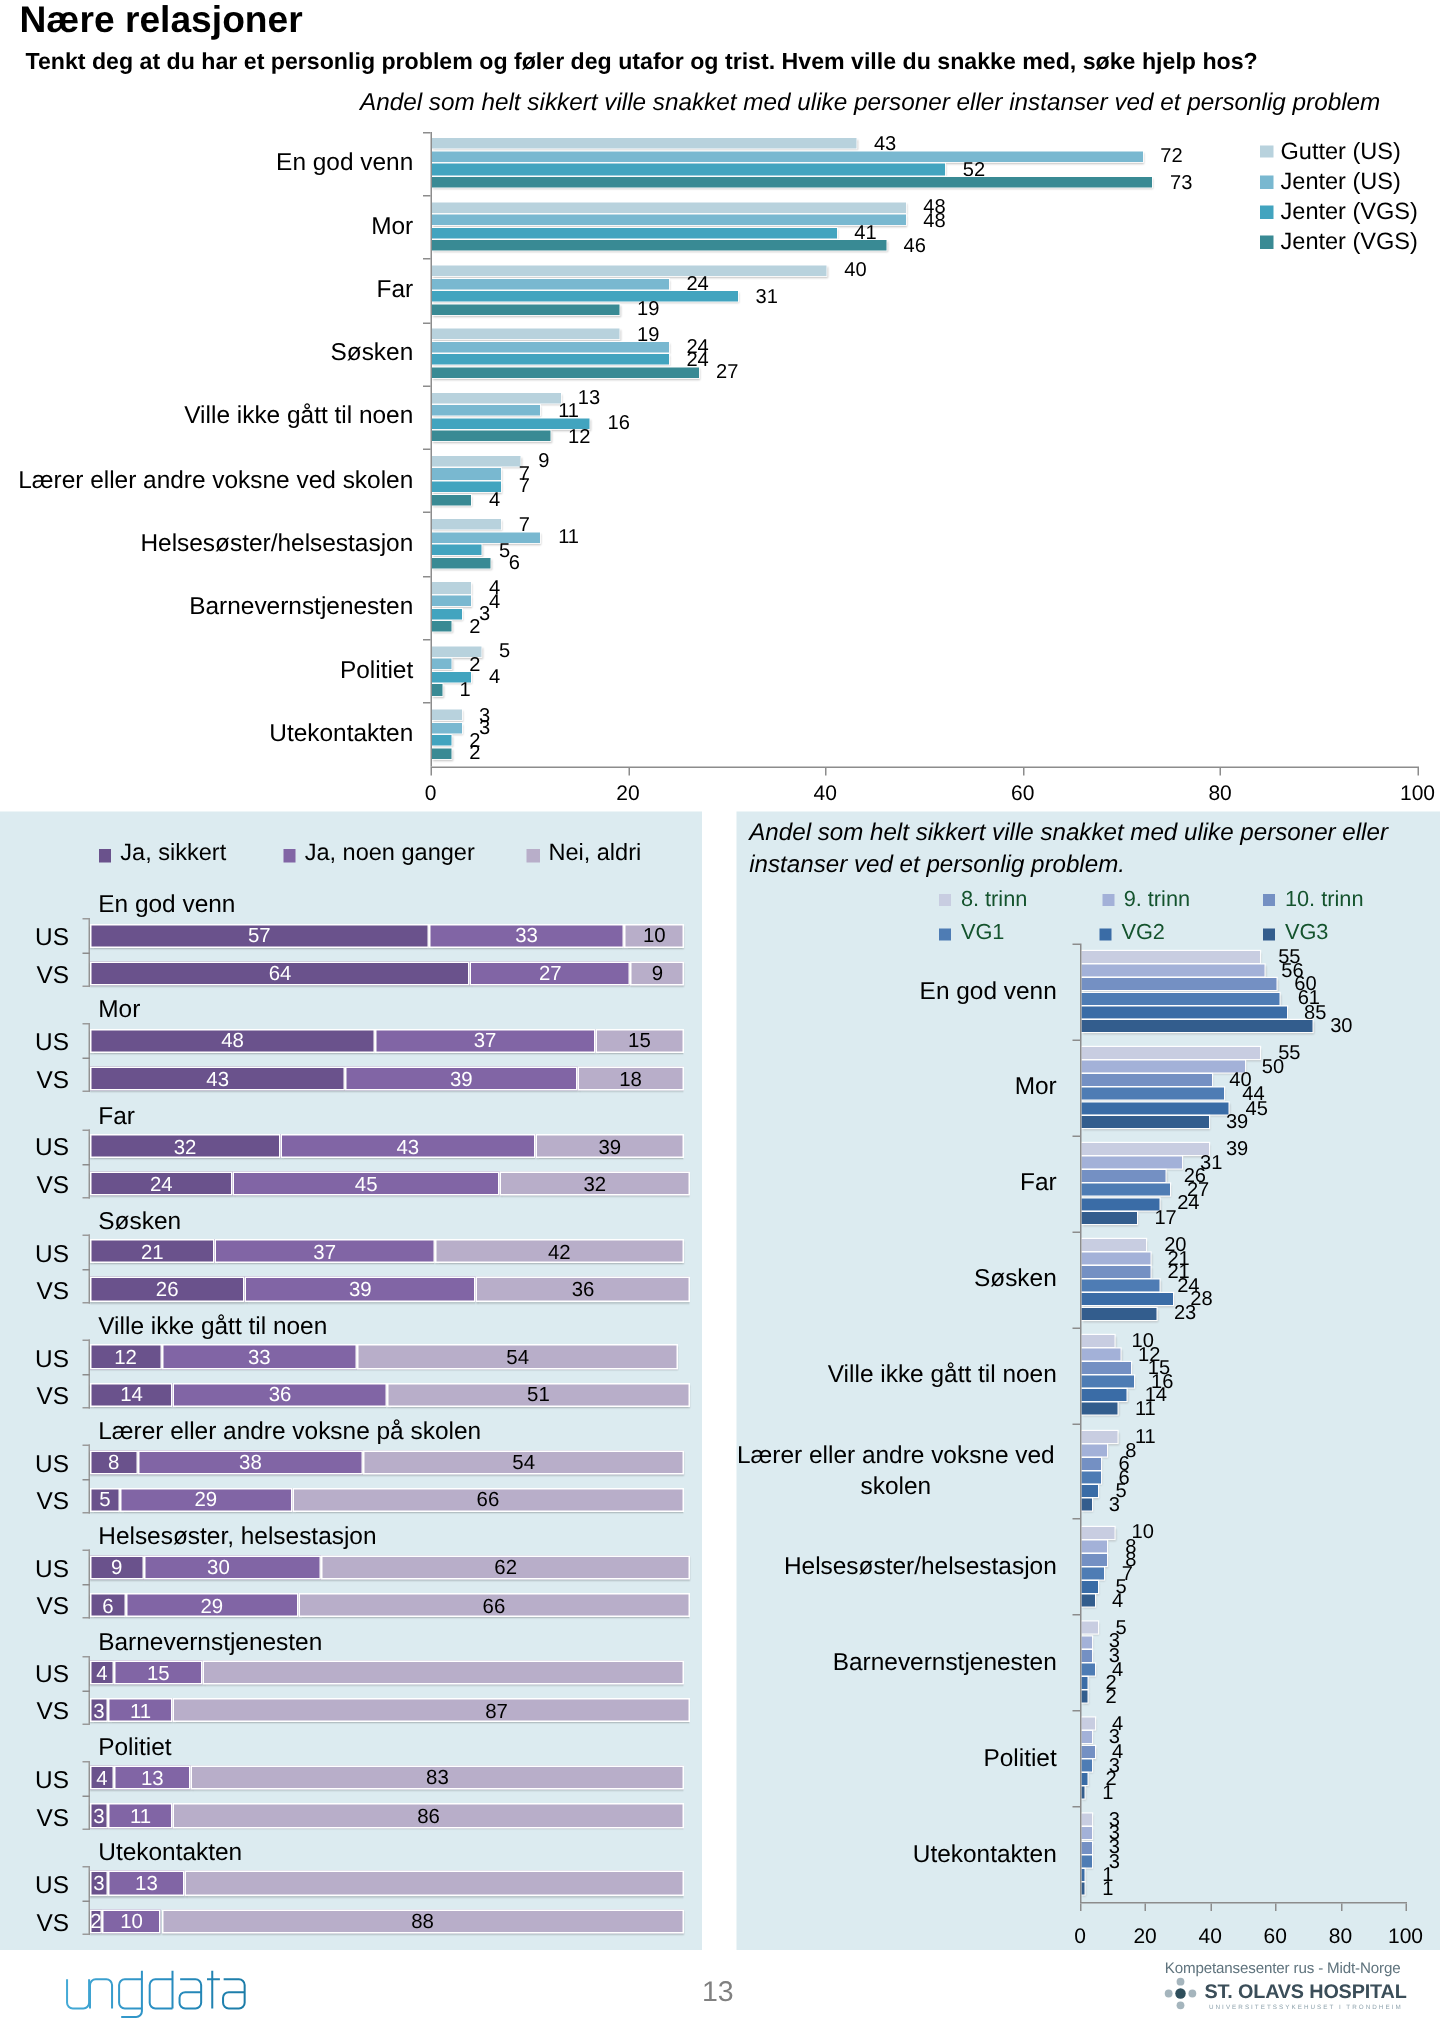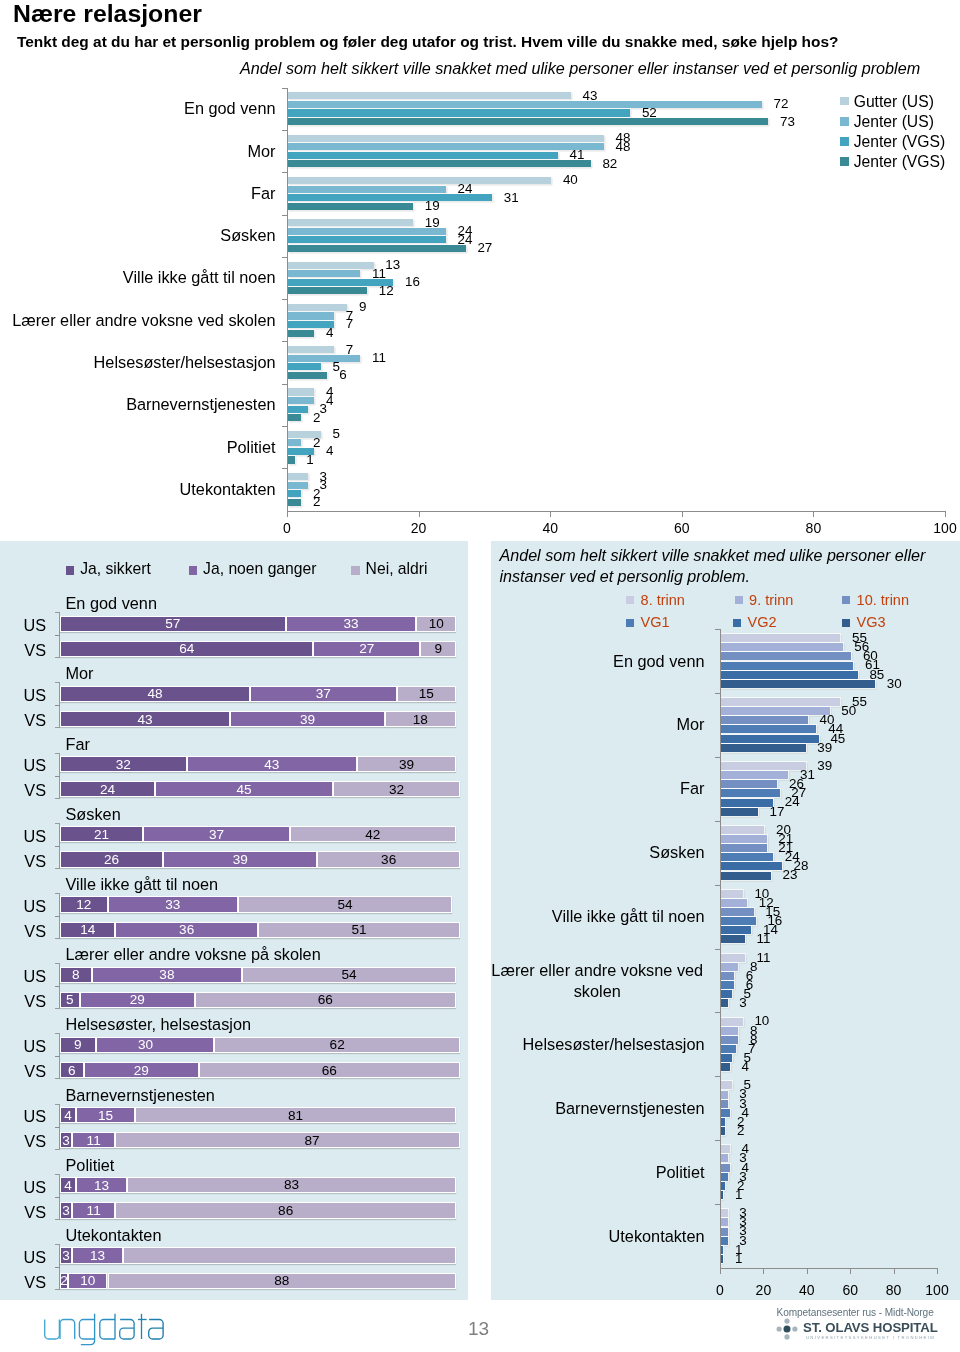--- a/index.html
+++ b/index.html
@@ -28,21 +28,21 @@
   .legtxt2{position:absolute;font-size:15.7px;color:#000;white-space:nowrap;}
   .c2cat{position:absolute;font-size:16.3px;color:#000;white-space:nowrap;}
   .c2rowlab{position:absolute;font-size:16.3px;color:#000;text-align:right;}
   .c2brk{position:absolute;border:1px solid #9a9a9a;border-left:none;box-sizing:border-box;}
   .c2seg{position:absolute;box-sizing:border-box;border:1px solid #fff;box-shadow:0 1px 1px rgba(0,0,0,.18);}
   .c2val{position:absolute;font-size:13.6px;color:#fff;text-align:center;display:flex;align-items:center;justify-content:center;}
   .c2valdark{position:absolute;font-size:13.6px;color:#000;text-align:center;display:flex;align-items:center;justify-content:center;}
   
   #chart3title{position:absolute;left:499.5px;top:545px;width:432px;font-size:16.1px;font-style:italic;color:#000;line-height:20.5px;}
   .legbox3{position:absolute;width:8.4px;height:8.4px;}
-  .legtxt3{position:absolute;font-size:14.5px;color:#c2410c;white-space:nowrap;}
+  .legtxt3{position:absolute;font-size:14.5px;color:#14532d;white-space:nowrap;}
   .c3cat{position:absolute;font-size:16.3px;color:#000;text-align:right;line-height:21px;}
   .c3cat.multi{position:absolute;font-size:16.3px;color:#000;text-align:center;line-height:21px;}
   .c3bar{position:absolute;box-shadow:0 0 0 0.8px rgba(255,255,255,.95), 0.8px 1.2px 1.3px rgba(120,120,120,.45);}
   .c3lab{position:absolute;font-size:13.4px;line-height:16px;color:#000;white-space:nowrap;}
   #pagenum{left:468px;top:1318px;font-size:19px;color:#808080;}
   #ungdata-logo{position:absolute;left:44px;top:1312px;}
   #stolavs-logo{position:absolute;left:775px;top:1303px;width:170px;height:42px;}
   #stolavs-mark{position:absolute;left:1px;top:15px;}
   #stolavs-top{position:absolute;left:1.5px;top:4px;font-size:10.1px;color:#5f737d;letter-spacing:-0.1px;white-space:nowrap;}
   #stolavs-main{position:absolute;left:28px;top:17px;font-size:13.2px;font-weight:bold;color:#3b4e59;letter-spacing:-0.1px;white-space:nowrap;}
@@ -76,21 +76,21 @@
 <div class="c1lab" style="left:780.0px;top:113.5px;">73</div>
 <div class="tickh" style="left:282.0px;top:129.9px;"></div>
 <div class="c1cat" style="left:0px;width:275.5px;top:141.5px;">Mor</div>
 <div class="c1bar" style="left:288.0px;top:134.6px;width:315.84px;height:7.2px;background:#b8d2dd;"></div>
 <div class="c1lab" style="left:615.5px;top:130.1px;">48</div>
 <div class="c1bar" style="left:288.0px;top:143.2px;width:315.84px;height:7.2px;background:#79b8d0;"></div>
 <div class="c1lab" style="left:615.5px;top:138.7px;">48</div>
 <div class="c1bar" style="left:288.0px;top:151.7px;width:269.78px;height:7.2px;background:#42a4bf;"></div>
 <div class="c1lab" style="left:569.5px;top:147.2px;">41</div>
 <div class="c1bar" style="left:288.0px;top:160.3px;width:302.68px;height:7.2px;background:#398a94;"></div>
-<div class="c1lab" style="left:602.4px;top:155.8px;">82</div>
+<div class="c1lab" style="left:602.4px;top:155.8px;">46</div>
 <div class="tickh" style="left:282.0px;top:172.2px;"></div>
 <div class="c1cat" style="left:0px;width:275.5px;top:183.8px;">Far</div>
 <div class="c1bar" style="left:288.0px;top:176.9px;width:263.20px;height:7.2px;background:#b8d2dd;"></div>
 <div class="c1lab" style="left:562.9px;top:172.4px;">40</div>
 <div class="c1bar" style="left:288.0px;top:185.5px;width:157.92px;height:7.2px;background:#79b8d0;"></div>
 <div class="c1lab" style="left:457.6px;top:181.0px;">24</div>
 <div class="c1bar" style="left:288.0px;top:194.0px;width:203.98px;height:7.2px;background:#42a4bf;"></div>
 <div class="c1lab" style="left:503.7px;top:189.5px;">31</div>
 <div class="c1bar" style="left:288.0px;top:202.6px;width:125.02px;height:7.2px;background:#398a94;"></div>
 <div class="c1lab" style="left:424.7px;top:198.1px;">19</div>
@@ -309,28 +309,27 @@
 <div class="c2valdark" style="left:198.6px;top:1061.9px;width:261.36px;height:16.3px;">66</div>
 <div class="c2cat" style="left:65.5px;top:1085.5px;">Barnevernstjenesten</div>
 <div class="c2brk" style="left:54.5px;top:1103.5px;width:5.5px;height:46.0px;"></div>
 <div class="tickh" style="left:54.5px;top:1126.5px;width:5.5px;"></div>
 <div class="c2rowlab" style="left:10px;width:36px;top:1107.3px;">US</div>
 <div class="c2seg" style="left:60.0px;top:1107.0px;width:15.84px;height:16.3px;background:#6a528c;"></div>
 <div class="c2val" style="left:60.0px;top:1107.0px;width:15.84px;height:16.3px;">4</div>
 <div class="c2seg" style="left:75.8px;top:1107.0px;width:59.40px;height:16.3px;background:#8165a5;"></div>
 <div class="c2val" style="left:75.8px;top:1107.0px;width:59.40px;height:16.3px;">15</div>
 <div class="c2seg" style="left:135.2px;top:1107.0px;width:320.76px;height:16.3px;background:#b8aec9;"></div>
-<div class="c2valdark" style="left:135.2px;top:1107.0px;width:320.76px;height:16.3px;">81</div>
 <div class="c2rowlab" style="left:10px;width:36px;top:1132.4px;">VS</div>
 <div class="c2seg" style="left:60.0px;top:1132.1px;width:11.88px;height:16.3px;background:#6a528c;"></div>
 <div class="c2val" style="left:60.0px;top:1132.1px;width:11.88px;height:16.3px;">3</div>
 <div class="c2seg" style="left:71.9px;top:1132.1px;width:43.56px;height:16.3px;background:#8165a5;"></div>
 <div class="c2val" style="left:71.9px;top:1132.1px;width:43.56px;height:16.3px;">11</div>
 <div class="c2seg" style="left:115.4px;top:1132.1px;width:344.52px;height:16.3px;background:#b8aec9;"></div>
-<div class="c2valdark" style="left:110px;top:1132.1px;width:404px;height:16.3px;">87</div>
+<div class="c2valdark" style="left:129px;top:1132.1px;width:404px;height:16.3px;">87</div>
 <div class="c2cat" style="left:65.5px;top:1155.7px;">Politiet</div>
 <div class="c2brk" style="left:54.5px;top:1173.7px;width:5.5px;height:46.0px;"></div>
 <div class="tickh" style="left:54.5px;top:1196.7px;width:5.5px;"></div>
 <div class="c2rowlab" style="left:10px;width:36px;top:1177.5px;">US</div>
 <div class="c2seg" style="left:60.0px;top:1177.2px;width:15.84px;height:16.3px;background:#6a528c;"></div>
 <div class="c2val" style="left:60.0px;top:1177.2px;width:15.84px;height:16.3px;">4</div>
 <div class="c2seg" style="left:75.8px;top:1177.2px;width:51.48px;height:16.3px;background:#8165a5;"></div>
 <div class="c2val" style="left:75.8px;top:1177.2px;width:51.48px;height:16.3px;">13</div>
 <div class="c2seg" style="left:127.3px;top:1177.2px;width:328.68px;height:16.3px;background:#b8aec9;"></div>
 <div class="c2valdark" style="left:127.3px;top:1177.2px;width:328.68px;height:14px;">83</div>

